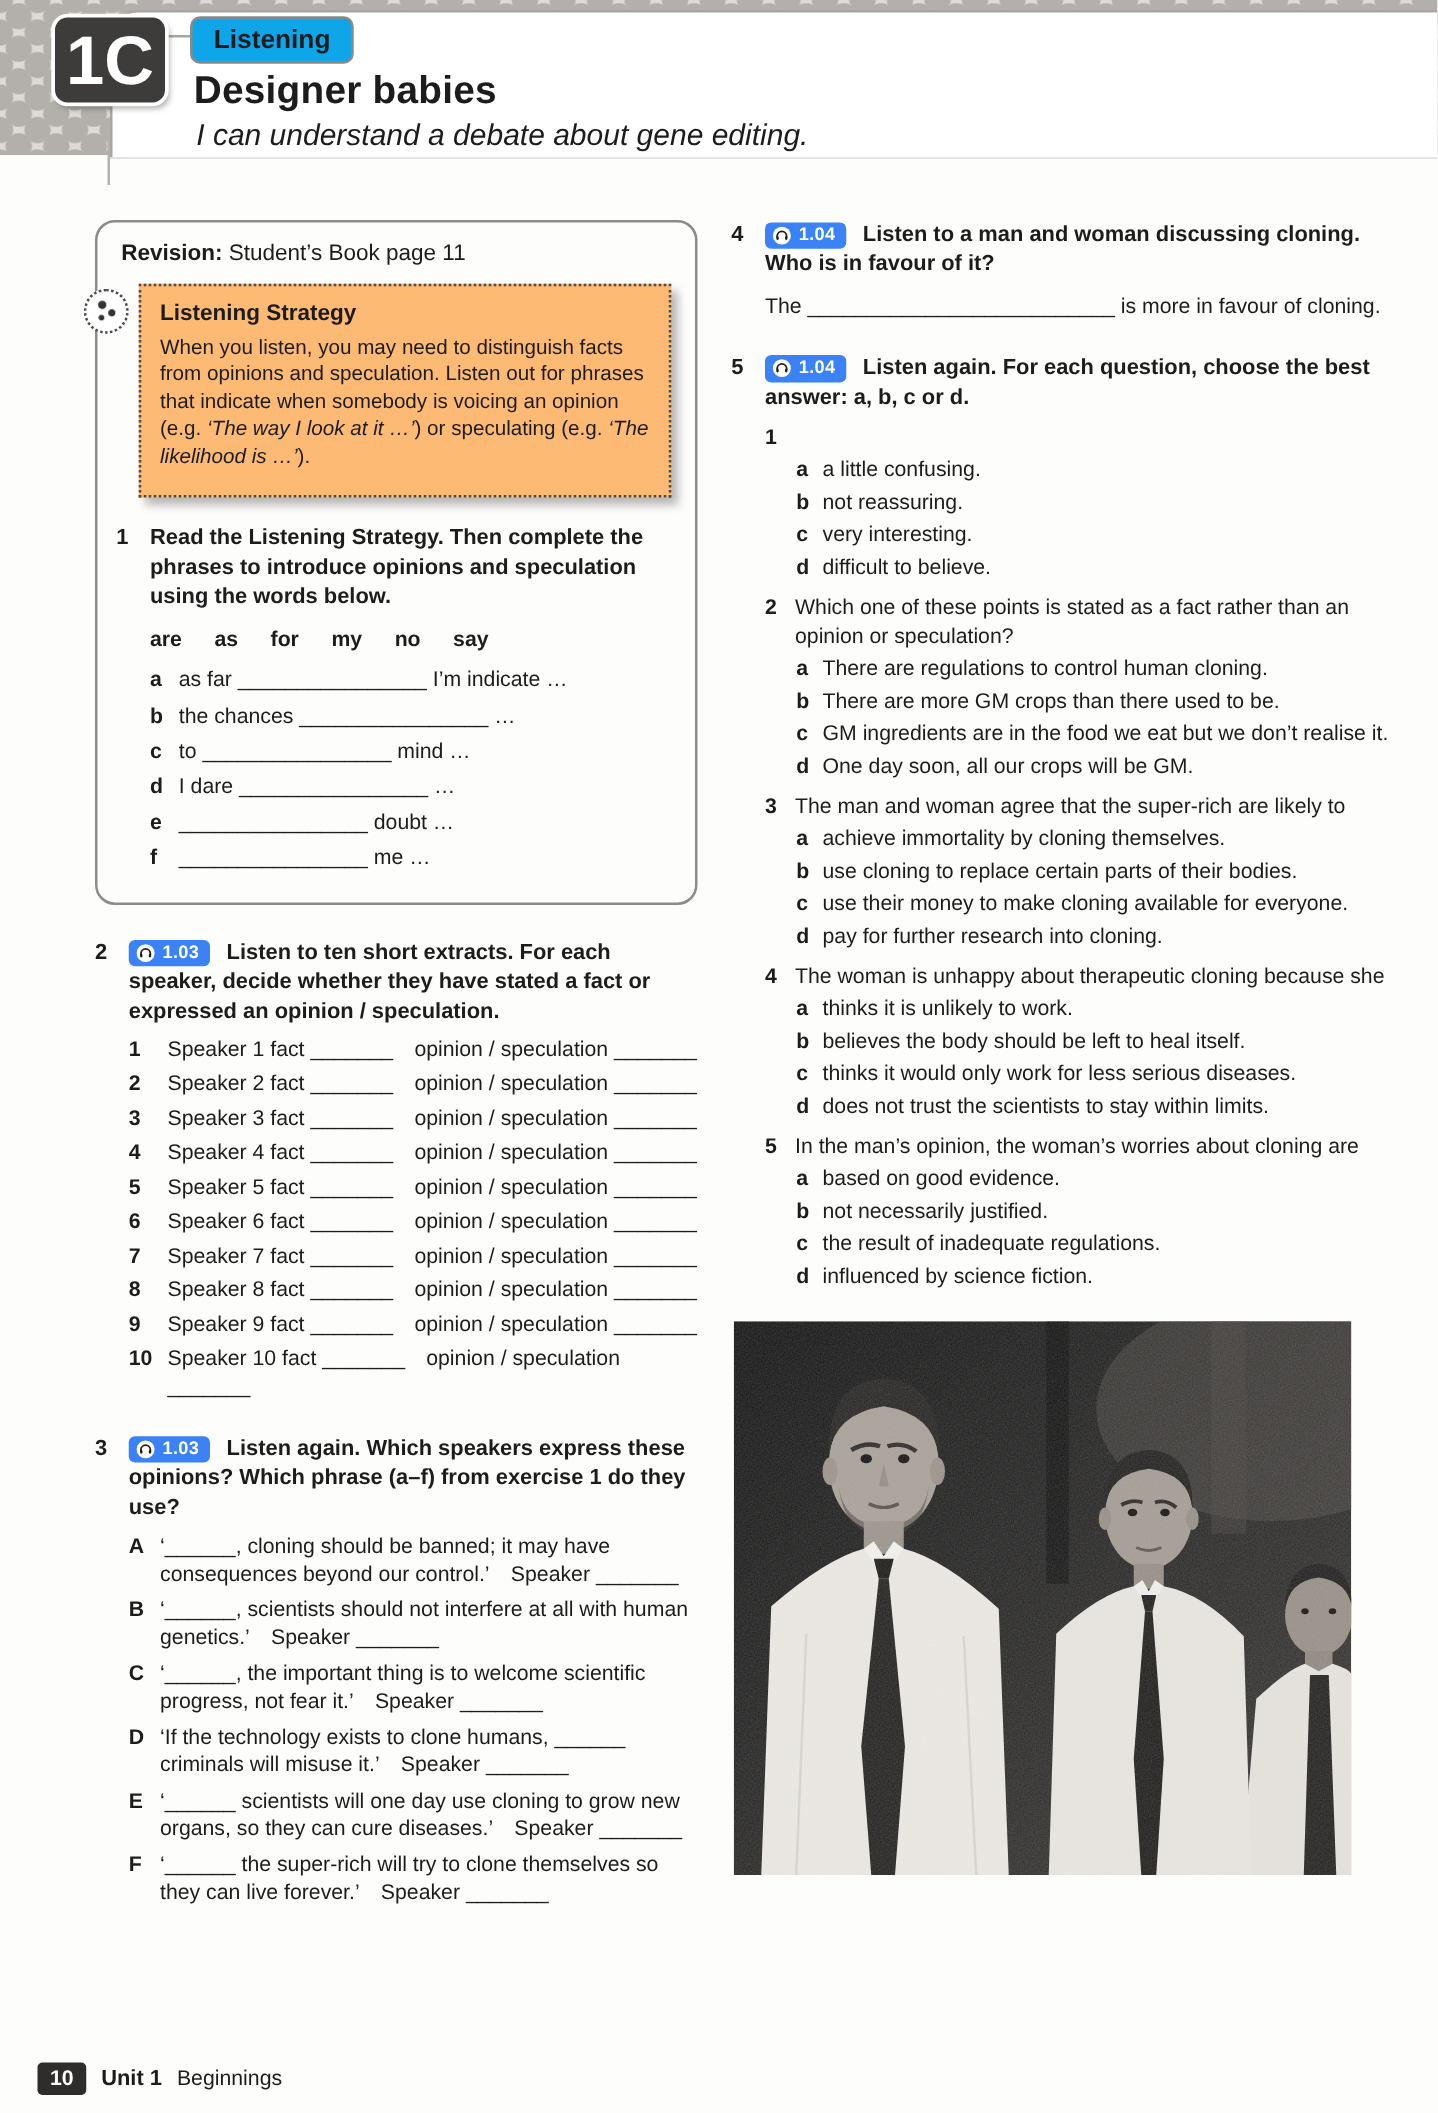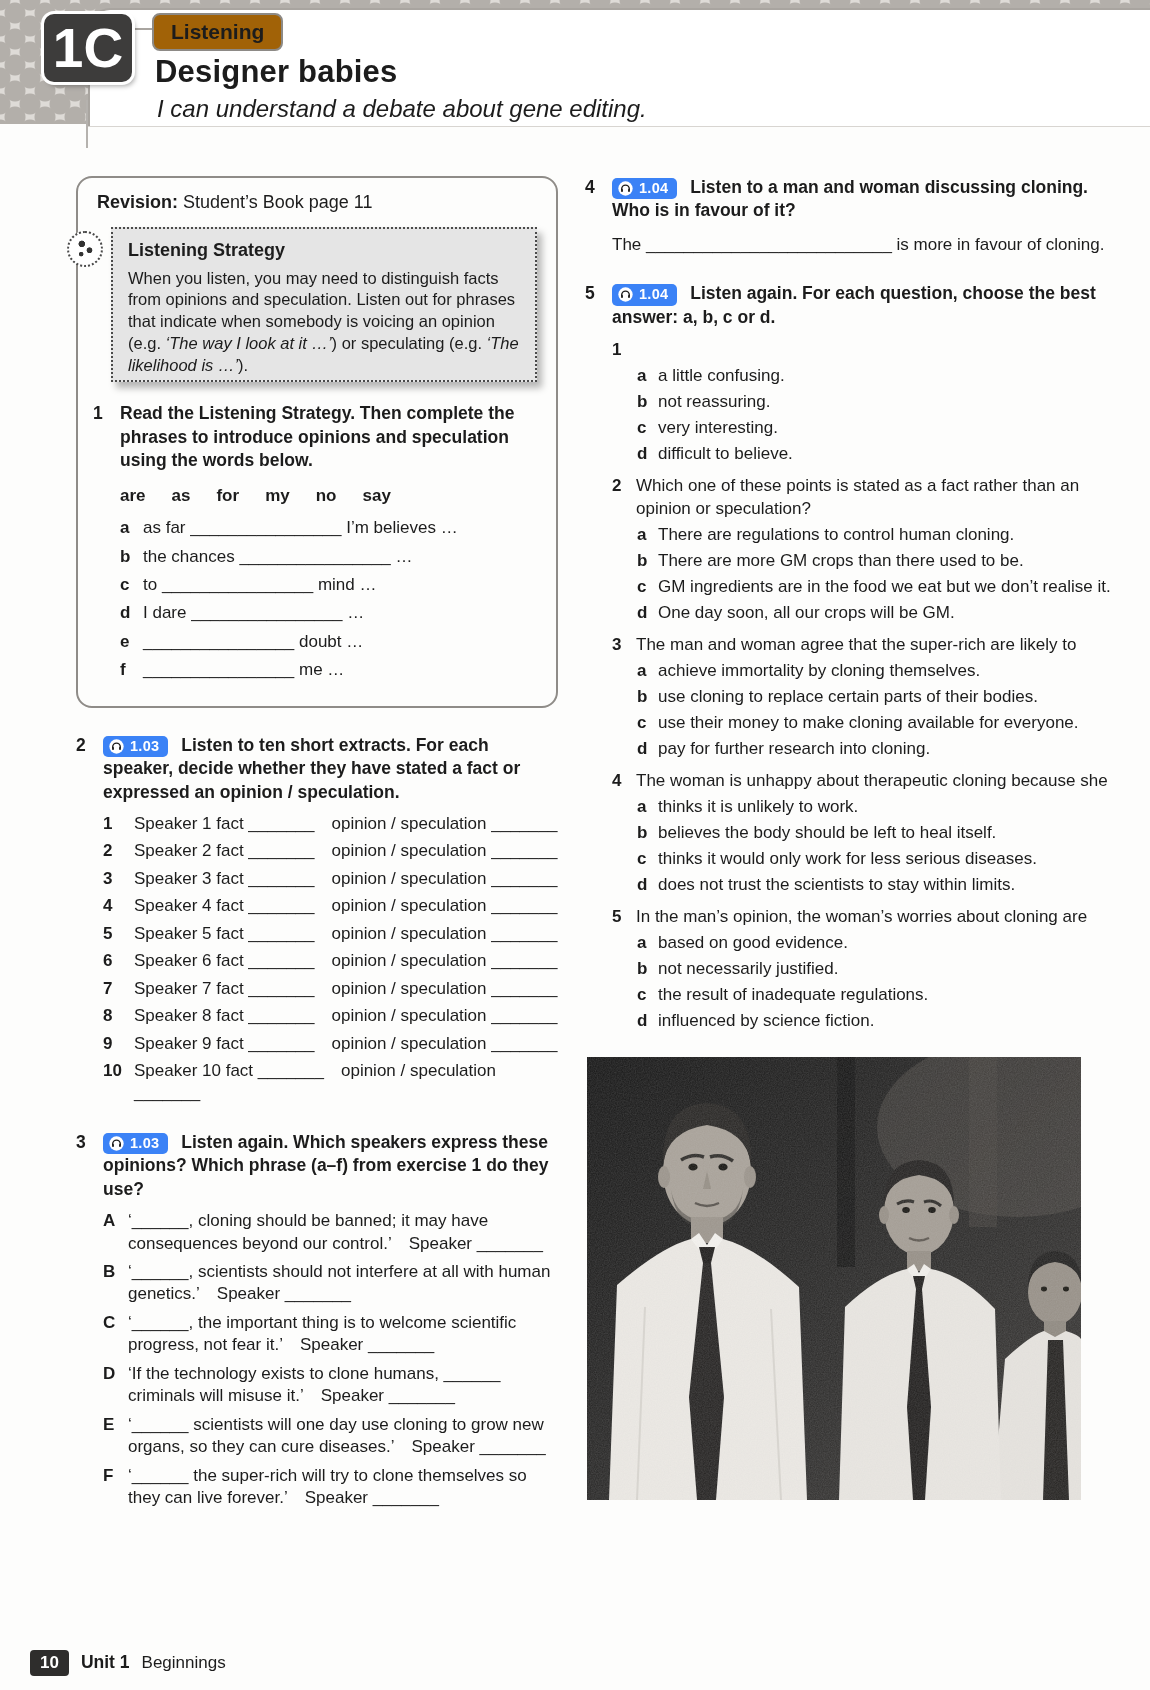--- a/index.html
+++ b/index.html
@@ -33,41 +33,41 @@
   .tab-link { position: absolute; left: 128px; top: 28px; width: 24px; height: 2px; background: #a9a5a0; }
   .unit-badge {
     position: absolute; left: 44px; top: 14px; width: 88px; height: 68px;
     background: #3d3c3b; color: #fff; border-radius: 10px;
     display: flex; align-items: center; justify-content: center;
     font-size: 55px; font-weight: bold;
     box-shadow: 0 0 0 3px #fff, 3px 4px 5px rgba(0,0,0,.35);
   }
   .tab {
     position: absolute; left: 152px; top: 13px; padding: 3px 17px;
-    background: #a16207; border: 2px solid #8d8a86; border-radius: 8px;
+    background: #0ea5e9; border: 2px solid #8d8a86; border-radius: 8px;
     font-weight: bold; font-size: 21px;
   }
   .page-title { position: absolute; left: 155px; top: 52px; font-size: 31px; font-weight: bold; letter-spacing: .2px; }
   .page-subtitle { position: absolute; left: 157px; top: 93px; font-size: 24px; font-style: italic; }
 
   
   .col-left  { position: absolute; left: 76px;  top: 176px; width: 482px; }
   .col-right { position: absolute; left: 585px; top: 176px; width: 545px; }
 
   
   .revision-box {
     position: relative; border: 2px solid #8f8c88; border-radius: 16px;
     padding: 13px 15px 18px 15px;
   }
   .revision-line { font-size: 18px; margin: 0 0 4px 4px; }
   .strategy-box {
     position: relative; margin: 12px 4px 6px 18px;
-    border: 2px dotted #4a4a4a; background: #e5e5e5;
+    border: 2px dotted #4a4a4a; background: #fdba74;
     box-shadow: 5px 6px 7px rgba(0,0,0,.28);
-    padding: 10px 15px 4px 15px;
+    padding: 10px 15px 20px 15px;
   }
   .strategy-title { font-weight: bold; font-size: 18px; margin-bottom: 5px; }
   .strategy-body { font-size: 16.5px; }
   .dots-icon {
     position: absolute; left: -46px; top: 2px; width: 36px; height: 36px;
     background: #fff; border: 2px dotted #4a4a4a; border-radius: 50%;
     background-image:
       radial-gradient(circle at 40% 34%, #333 3px, transparent 3.6px),
       radial-gradient(circle at 64% 54%, #333 2.6px, transparent 3.2px),
       radial-gradient(circle at 38% 66%, #333 2px, transparent 2.6px);
@@ -149,21 +149,21 @@
           <span class="wb-word">are</span>
           <span class="wb-word">as</span>
           <span class="wb-word">for</span>
           <span class="wb-word">my</span>
           <span class="wb-word">no</span>
           <span class="wb-word">say</span>
         </div>
       <div class="ex-body" id="ex1-items">
           <div class="lrow k14">
             <span class="lkey">a</span>
-            <span class="ltext">as far ________________ I’m believes …</span>
+            <span class="ltext">as far ________________ I’m indicate …</span>
           </div>
           <div class="lrow k14">
             <span class="lkey">b</span>
             <span class="ltext">the chances ________________ …</span>
           </div>
           <div class="lrow k14">
             <span class="lkey">c</span>
             <span class="ltext">to ________________ mind …</span>
           </div>
           <div class="lrow k14">

